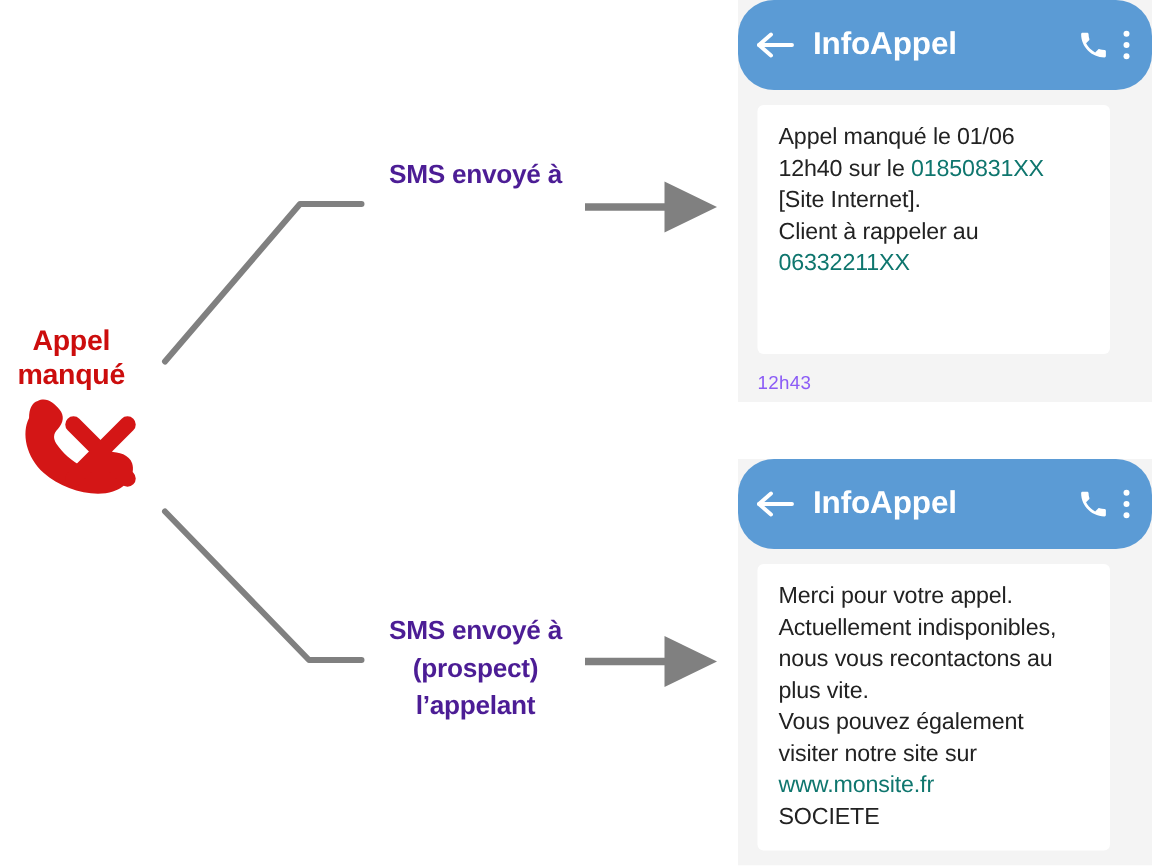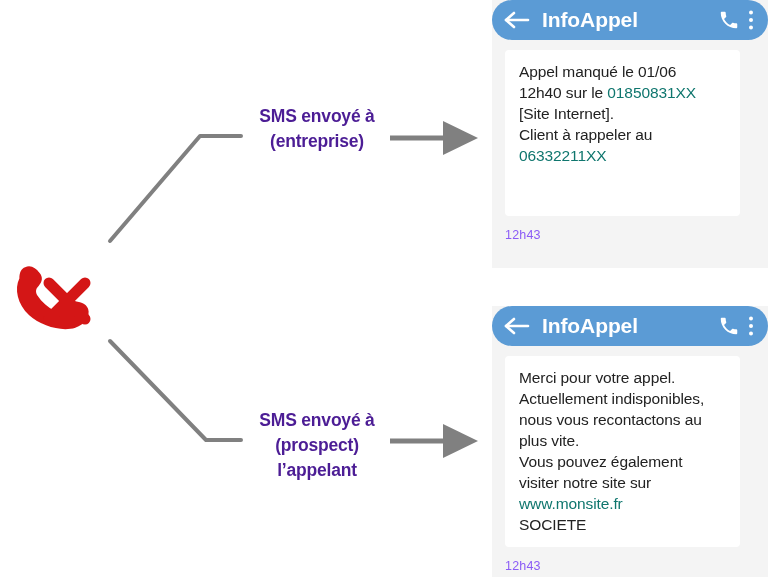--- a/index.html
+++ b/index.html
@@ -43,21 +43,21 @@
     position: absolute;
     left: 492px;
     width: 276px;
     background: #f4f4f4;
   }
   #phone-panel-1 { top: 0px; height: 268px; }
   #phone-panel-2 { top: 306px; height: 271px; }
 
   .phone-header {
     position: relative;
-    height: 40px;
+    height: 60px;
     background: #5b9bd5;
     display: flex;
     align-items: center;
     padding: 0 14px 0 10px;
     border-radius: 24px;
   }
   .back-icon { width: 30px; height: 30px; flex: 0 0 auto; }
   .app-title {
     color: #ffffff;
     font-size: 21px;
@@ -127,24 +127,27 @@
                  C 29,1 25,-4 19,-3
                  C 15,-3 12,0 10,6 Z"></path>
       </g>
       <g stroke="#d41616" stroke-width="11" stroke-linecap="round">
         <line x1="49" y1="283" x2="85" y2="319"></line>
         <line x1="85" y1="283" x2="49" y2="319"></line>
       </g>
     </g>
   </svg>
 
+  <div class="missed-title">
+    <div>Appel</div>
+    <div>manqué</div>
+  </div>
 
   <div class="flow-label" id="flow-label-top">
     <div>SMS envoyé à</div>
-    <div>(entreprise)</div>
   </div>
 
   <div class="flow-label" id="flow-label-bottom">
     <div>SMS envoyé à</div>
     <div>(prospect)</div>
     <div>l’appelant</div>
   </div>
 
   <div class="phone-panel" id="phone-panel-1">
     <div class="phone-header">

